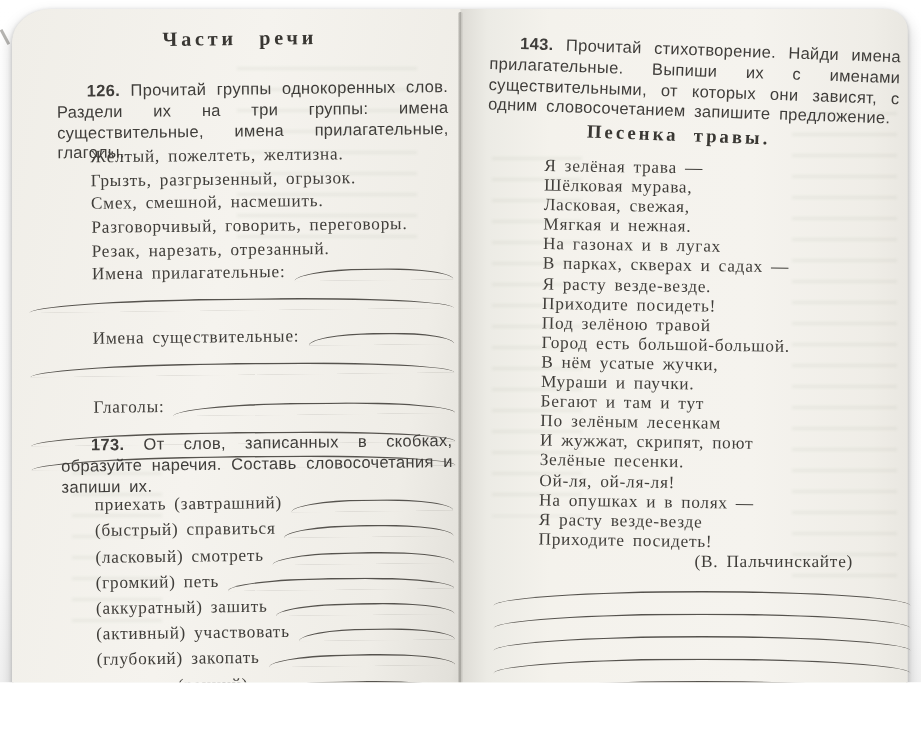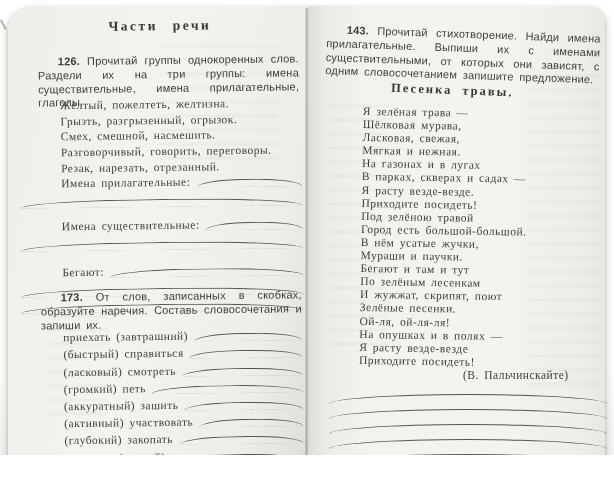--- a/index.html
+++ b/index.html
@@ -139,21 +139,21 @@
           <span class="label">Имена прилагательные:</span>
           <span class="rule"></span>
         </div>
         <div class="full-rule"></div>
         <div class="field-row" style="margin-top:7px">
           <span class="label">Имена существительные:</span>
           <span class="rule"></span>
         </div>
         <div class="full-rule"></div>
         <div class="field-row" style="margin-top:10px">
-          <span class="label">Бегают:</span>
+          <span class="label">Глаголы:</span>
           <span class="rule"></span>
         </div>
         <div class="full-rule"></div>
         <div class="full-rule tight"></div>
       </div>
 
       <p class="lp-instr142 instr sans" style="margin:0">
         <span class="num">173.</span>
         <span>От слов, записанных в скобках, образуйте наречия. Составь словосочетания и запиши их.</span>
       </p>

